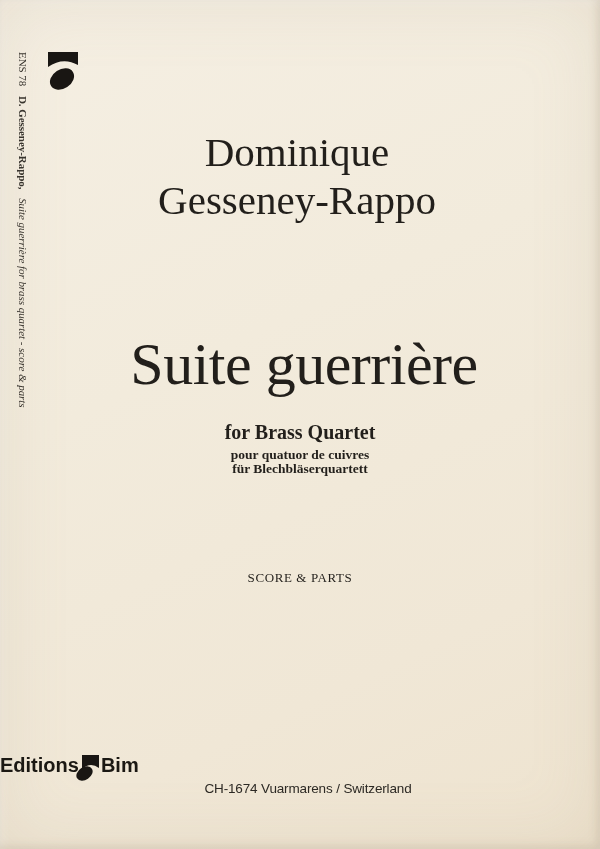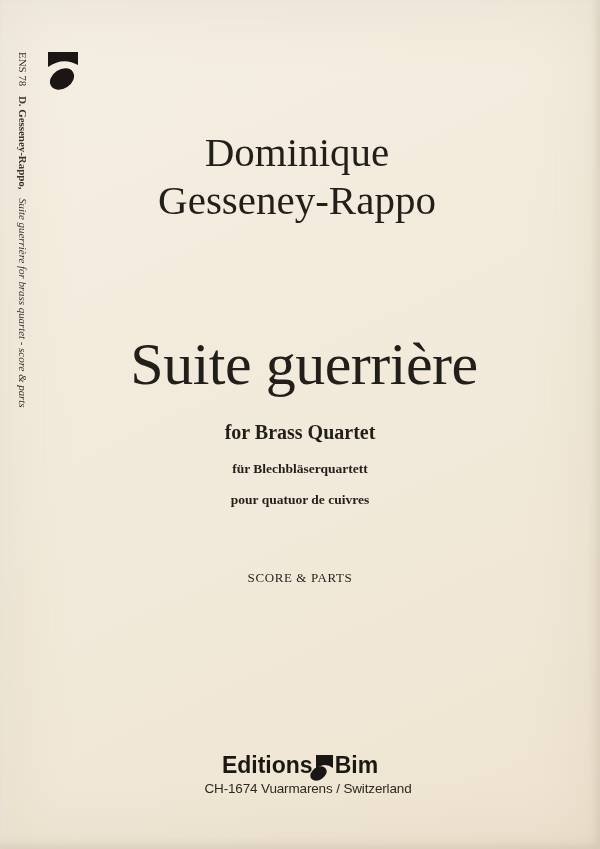--- a/index.html
+++ b/index.html
@@ -39,38 +39,38 @@
     font-size:60px;line-height:66px;font-weight:400;letter-spacing:-.5px;padding-left:8px;
   }
   .subtitle-en{
     position:absolute;left:0;right:0;top:420px;
     text-align:center;
     font-size:20px;line-height:24px;font-weight:600;
   }
   .subtitle-fr{
     position:absolute;left:0;right:0;top:447px;
     text-align:center;
-    font-size:13.5px;line-height:16px;font-weight:700;margin-top:45px;
+    font-size:13.5px;line-height:16px;font-weight:700;
   }
   .subtitle-de{
     position:absolute;left:0;right:0;top:461px;
     text-align:center;
     font-size:13.5px;line-height:16px;font-weight:700;
   }
   .edition-label{
     position:absolute;left:0;right:0;top:570px;
     text-align:center;
     font-size:13px;line-height:15px;font-weight:400;letter-spacing:.6px;
   }
   
   .publisher-row{
     position:absolute;left:0;right:0;top:752px;
-    display:flex;justify-content:center;align-items:flex-start;
+    display:flex;justify-content:flex-start;align-items:flex-start;
     font-family:"Liberation Sans",sans-serif;
-    font-size:23px;line-height:26px;font-weight:600;
+    font-size:20px;line-height:26px;font-weight:600;
     color:#1b1813;
   }
   .publisher-logo{margin:2px 0 0 -4px;}
   .publisher-bim{margin-left:1px;}
   .publisher-address{
     position:absolute;left:16px;right:0;top:781px;
     text-align:center;
     font-family:"Liberation Sans",sans-serif;
     font-size:13.5px;line-height:15px;font-weight:400;letter-spacing:-.15px;
     color:#2c2924;

